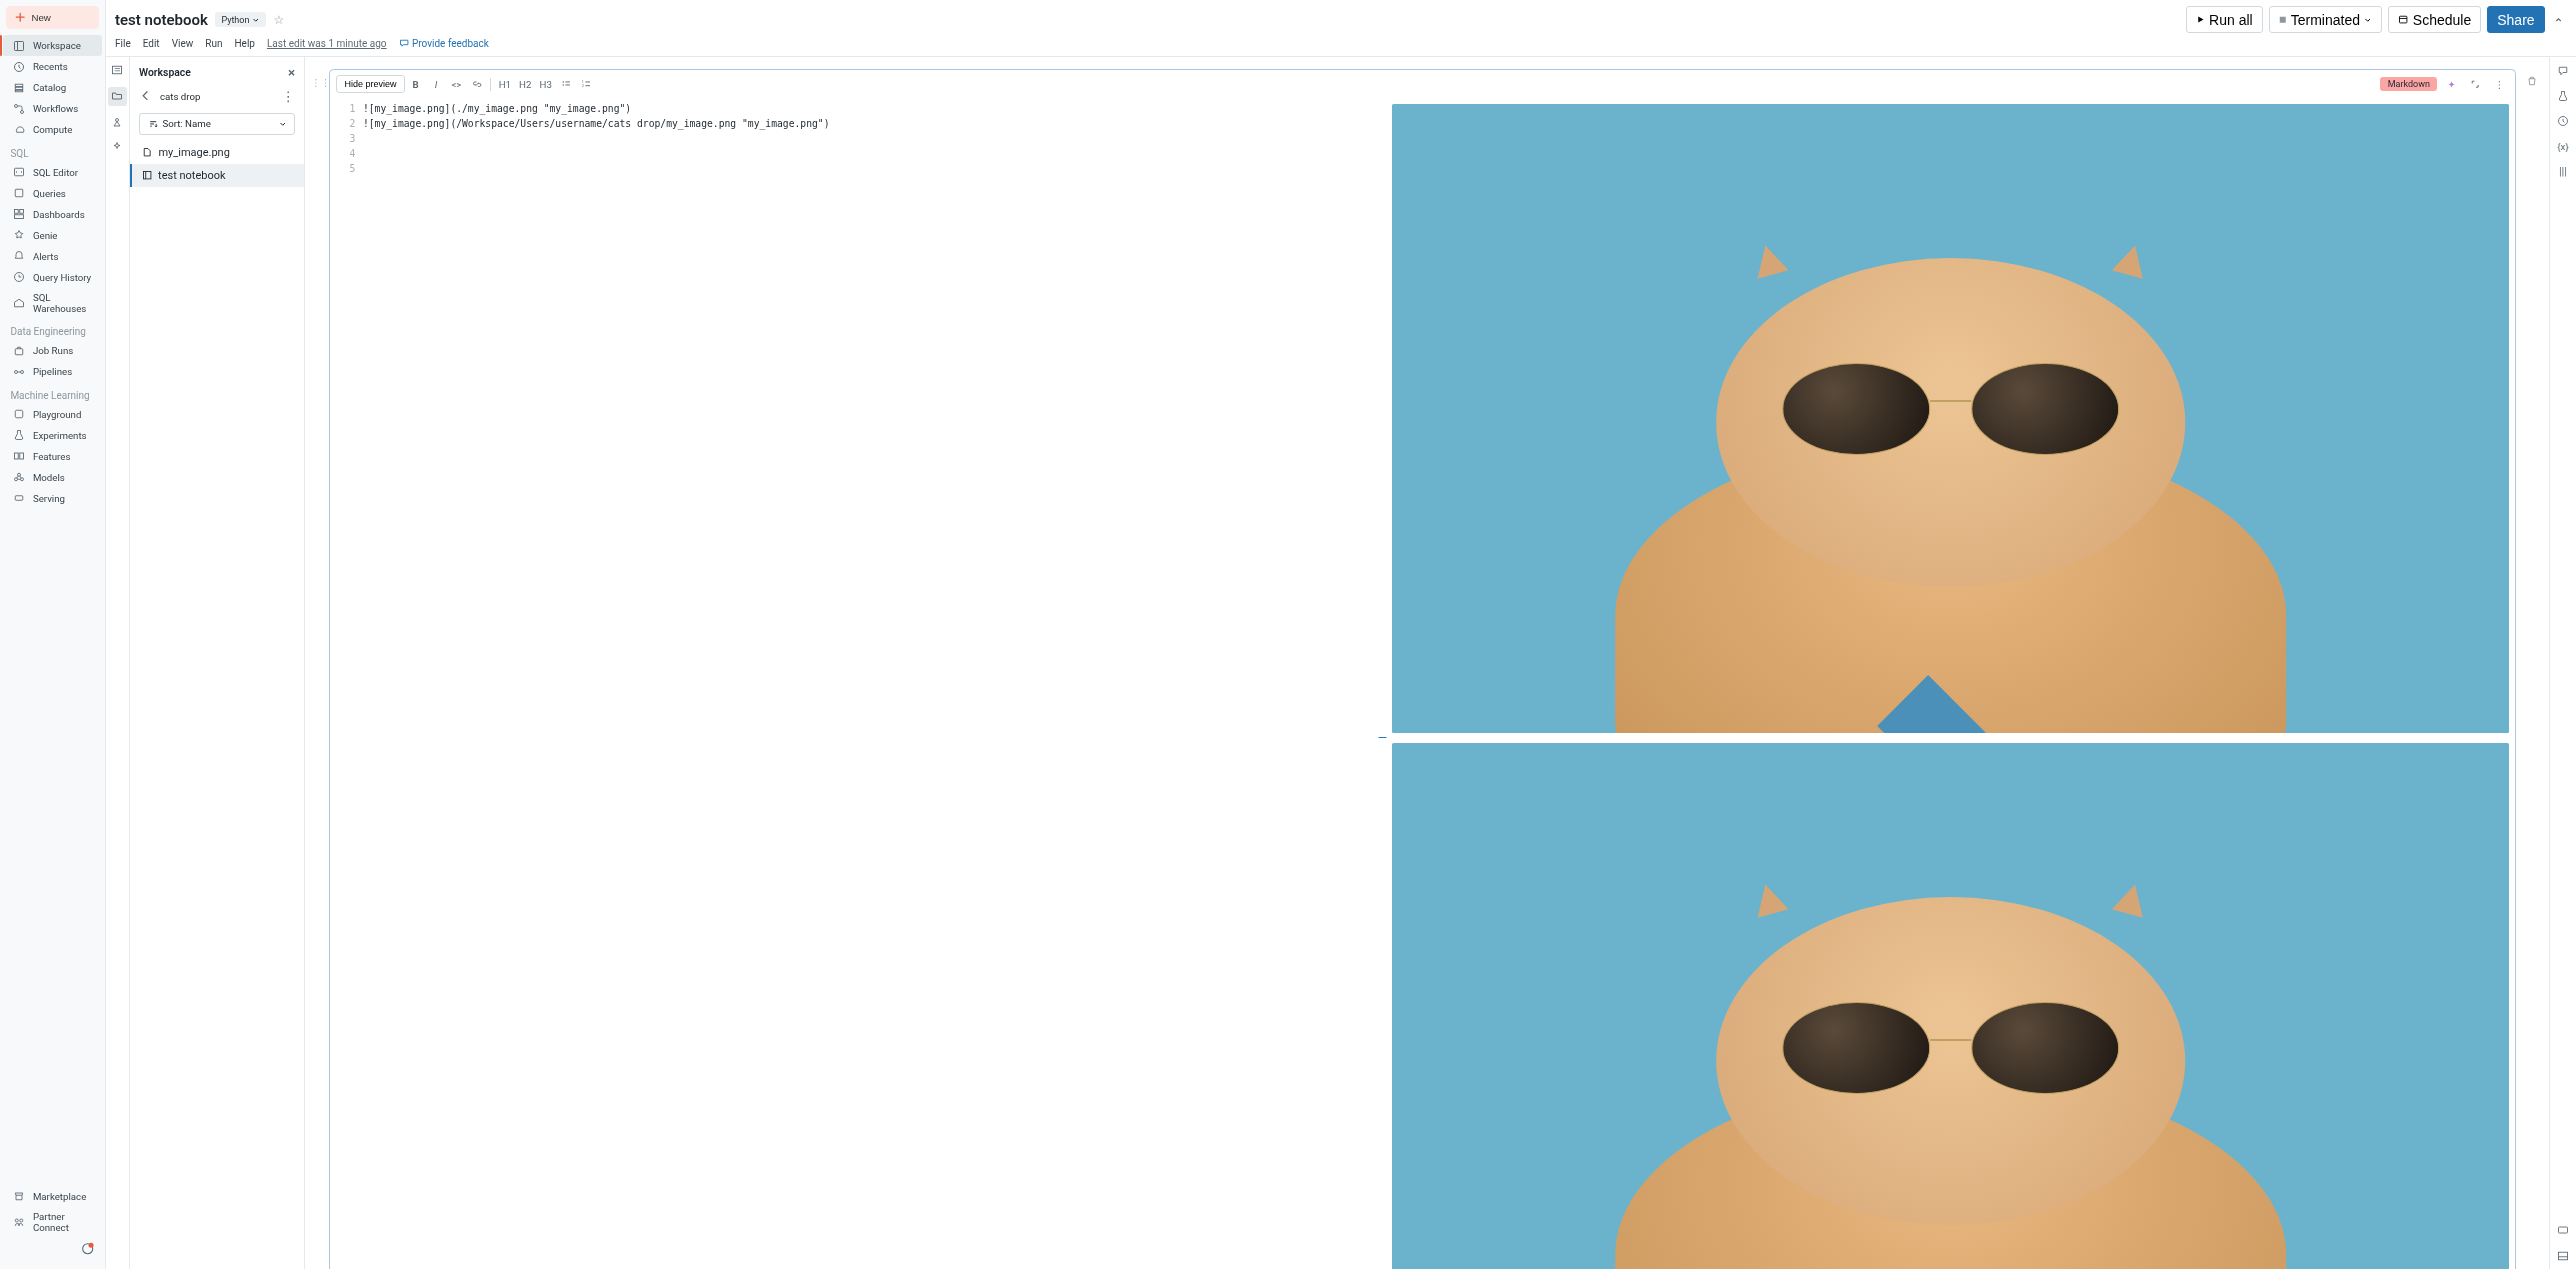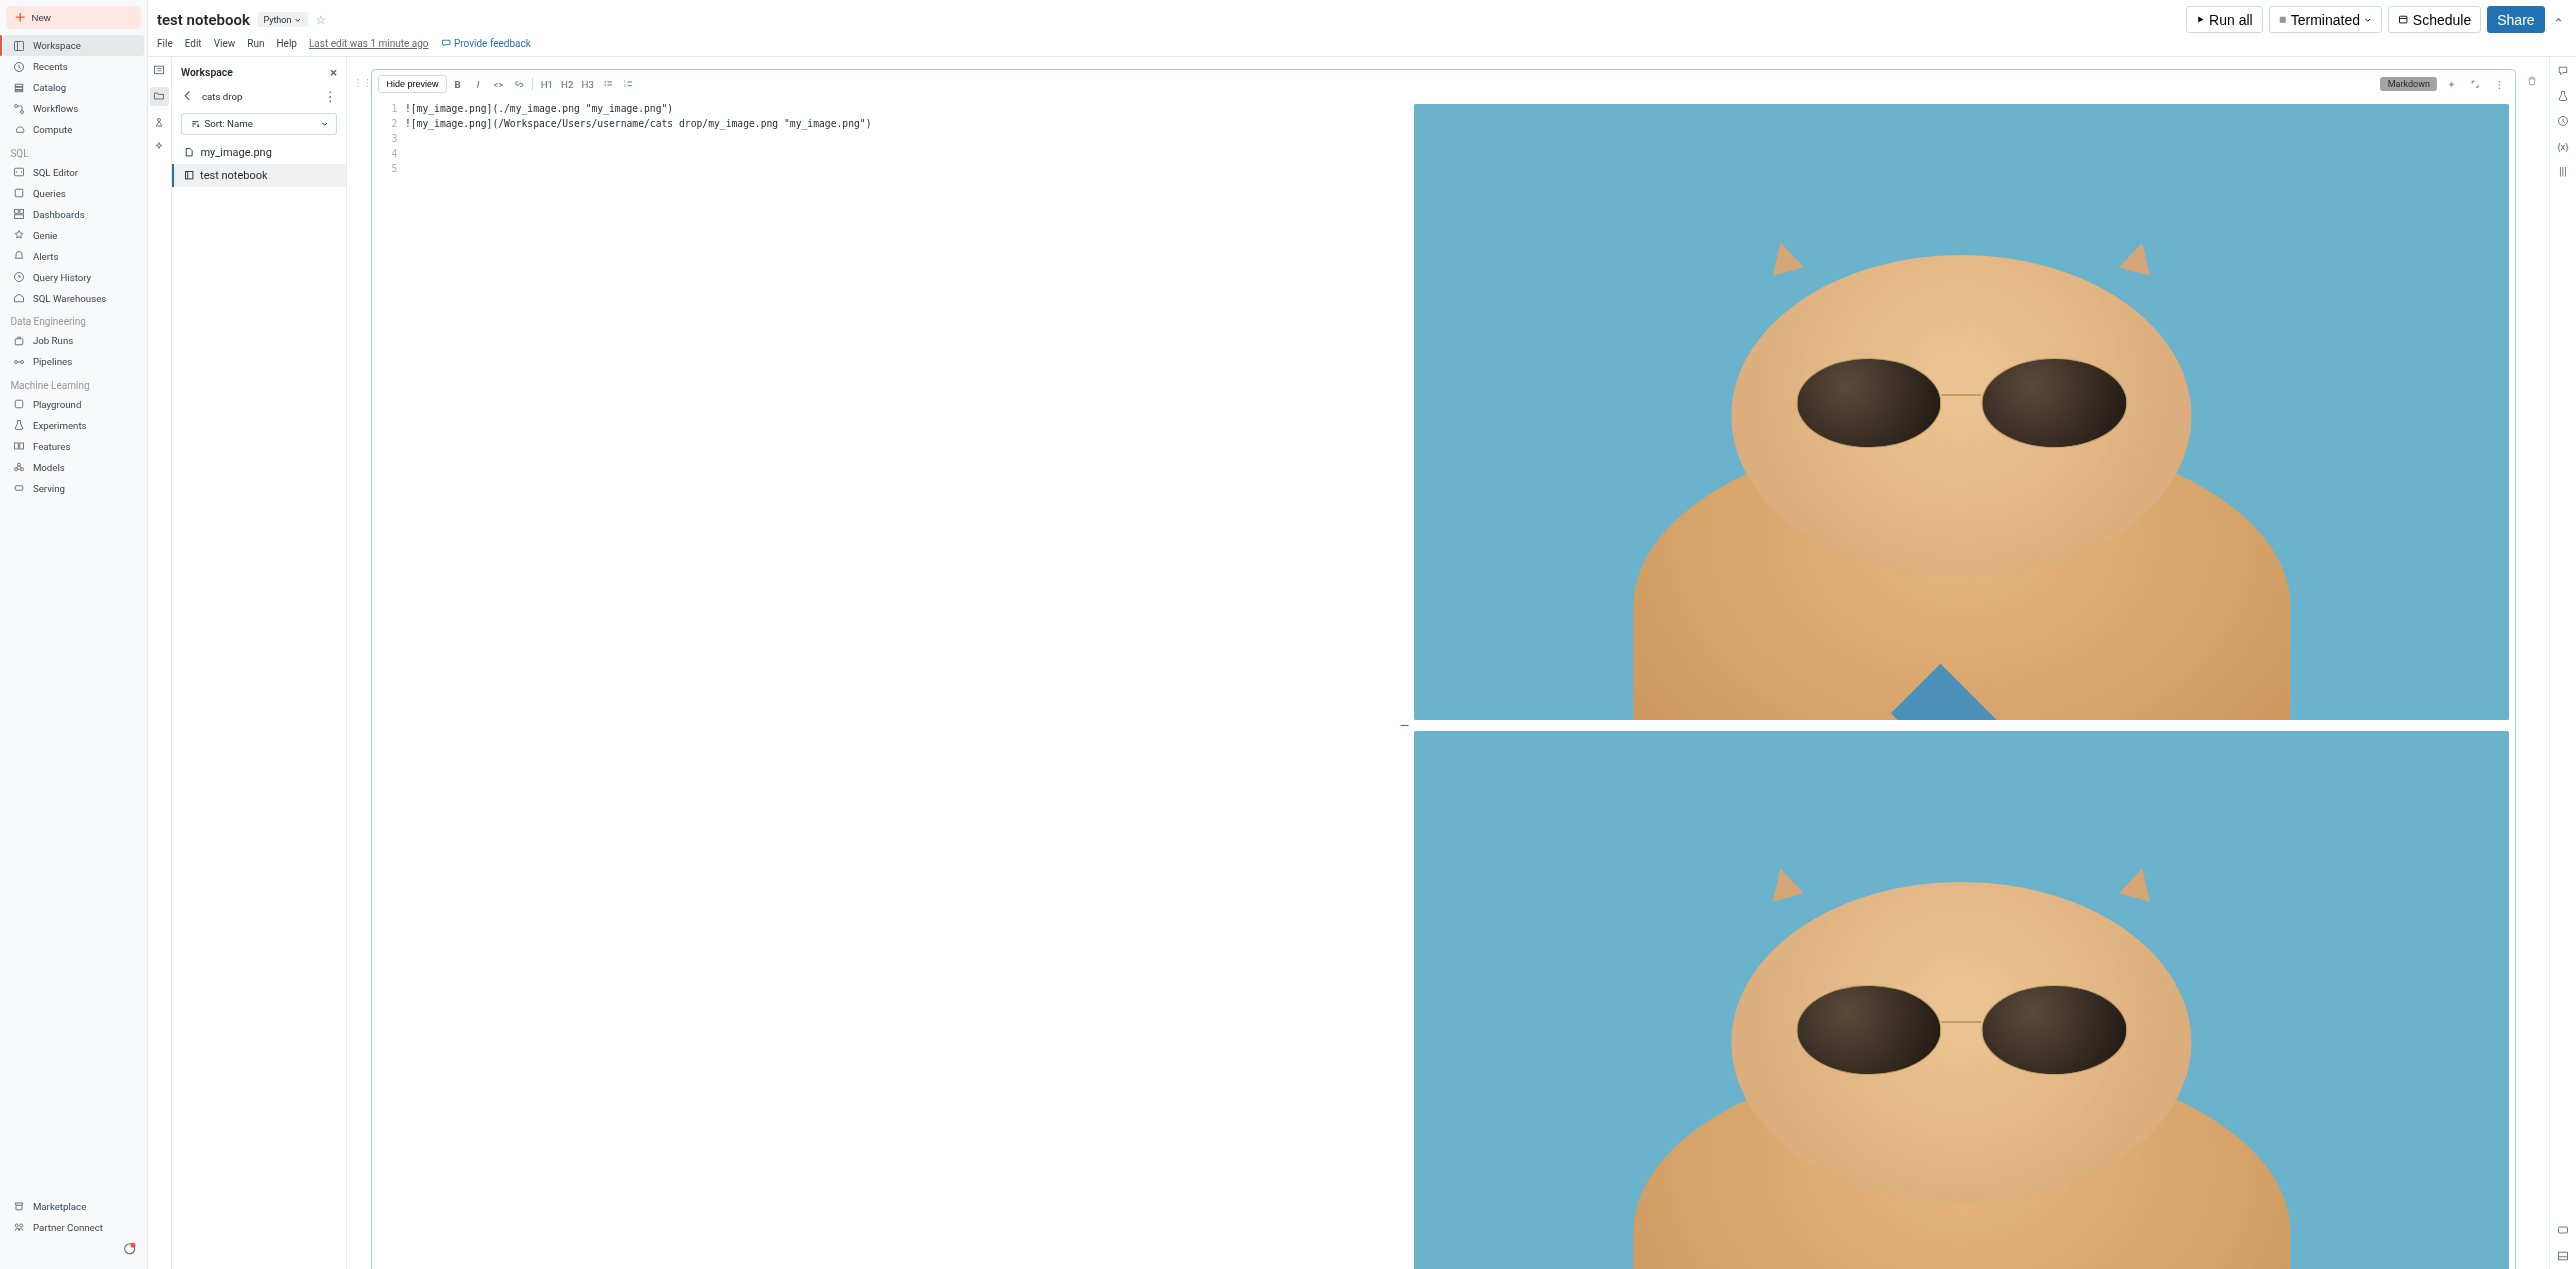--- a/index.html
+++ b/index.html
@@ -1,18 +1,18 @@
 <!DOCTYPE html>
 <html style="font-size:12px"><head>
 <meta charset="utf-8">
 <style>
 * { box-sizing: border-box; margin: 0; padding: 0; }
 body { font-family: -apple-system, BlinkMacSystemFont, "Segoe UI", Roboto, sans-serif; font-size: 9.7px; color: #1f272d; background: #fff; overflow: hidden; }
 .app { display: flex; height: 100vh; width: 100vw; }
-.sidebar { width: 148px; background: #f7f9fa; border-right: 0.7px solid #e4e9ec; display: flex; flex-direction: column; padding: 3px 0; flex-shrink: 0; }
+.sidebar { width: 106px; background: #f7f9fa; border-right: 0.7px solid #e4e9ec; display: flex; flex-direction: column; padding: 3px 0; flex-shrink: 0; }
 .new-btn { margin: 3px 6px 6px; background: #fde8e4; color: #333; border: none; border-radius: 4.5px; padding: 6px 9px; display: flex; align-items: center; gap: 6px; cursor: pointer; font-size: 9.7px; }
 .new-btn svg { width: 10.4px; height: 10.4px; }
 .side-item { display: flex; align-items: center; gap: 7.5px; padding: 4.5px 10.4px; cursor: pointer; color: #3b444b; border-radius: 3px; margin: 0 3px; }
 .side-item.active { background: #e4e9ec; position: relative; }
 .side-item.active::before { content: ""; position: absolute; left: -3px; top: 0; bottom: 0; width: 2.2px; background: #e65b3c; border-radius: 1.5px; }
 .side-section { font-size: 10px; color: #8e979e; padding: 7.5px 10.4px 3px; }
 .side-icon { width: 12px; height: 12px; flex-shrink: 0; color: #5d6a74; }
 .sidebar-bottom-icon { margin: auto 6px 6px auto; padding: 4.5px; }
 .main { flex: 1; display: flex; flex-direction: column; min-width: 0; }
 .topbar { display: flex; align-items: center; padding: 6px 9px 0; gap: 7.5px; }
@@ -44,21 +44,21 @@
 .editor-area { flex: 1; display: flex; min-width: 0; }
 .notebook { flex: 1; padding: 12px 6px; overflow: auto; min-width: 0; }
 .cell-wrap { display: flex; gap: 4.5px; }
 .drag-handle { width: 13.4px; display: flex; align-items: flex-start; padding-top: 7.5px; color: #a8b0b6; cursor: grab; }
 .cell { flex: 1; border: 0.7px solid #a9c7e4; border-radius: 4.5px; min-width: 0; }
 .cell-toolbar { display: flex; align-items: center; gap: 1px; padding: 4.5px 6px; border-bottom: none; }
 .hide-prev { border: 0.7px solid #d1d9de; background: #fff; border-radius: 3px; padding: 3px 7.5px; font-size: 9px; cursor: pointer; }
 .fmt-btn { width: 19.4px; height: 19.4px; display: flex; align-items: center; justify-content: center; cursor: pointer; color: #5d6a74; border-radius: 3px; font-size: 9.7px; }
 .fmt-sep { width: 0.7px; height: 13.4px; background: #d1d9de; margin: 0 3px; }
 .cell-right { margin-left: auto; display: flex; align-items: center; gap: 4.5px; }
-.md-badge { background: #a3a3a3; border-radius: 3px; padding: 2.2px 7.5px; font-size: 9px; }
+.md-badge { background: #fca5a5; border-radius: 3px; padding: 2.2px 7.5px; font-size: 9px; }
 .sparkle { color: #b47be0; cursor: pointer; }
 .cell-body { display: flex; min-height: 298px; }
 .code-pane { flex: 0 0 48%; display: flex; font-family: "SF Mono", Menlo, Consolas, monospace; font-size: 9.7px; padding: 3px 0 7.5px; }
 .gutter { width: 33px; text-align: right; color: #a8b0b6; padding-right: 7.5px; user-select: none; }
 .gutter div { line-height: 15px; }
 .code-lines { flex: 1; }
 .code-lines div { line-height: 15px; white-space: pre-wrap; word-break: break-all; }
 .sep-dash { width: 7.5px; display: flex; align-items: center; justify-content: center; color: #2272b4; font-size: 12px; }
 .preview-pane { flex: 1; padding: 6px; display: flex; flex-direction: column; gap: 10.4px; }
 .cat-img { width: 100%; aspect-ratio: 16/9; background: #6bb3cc; border-radius: 1.5px; position: relative; overflow: hidden; }

